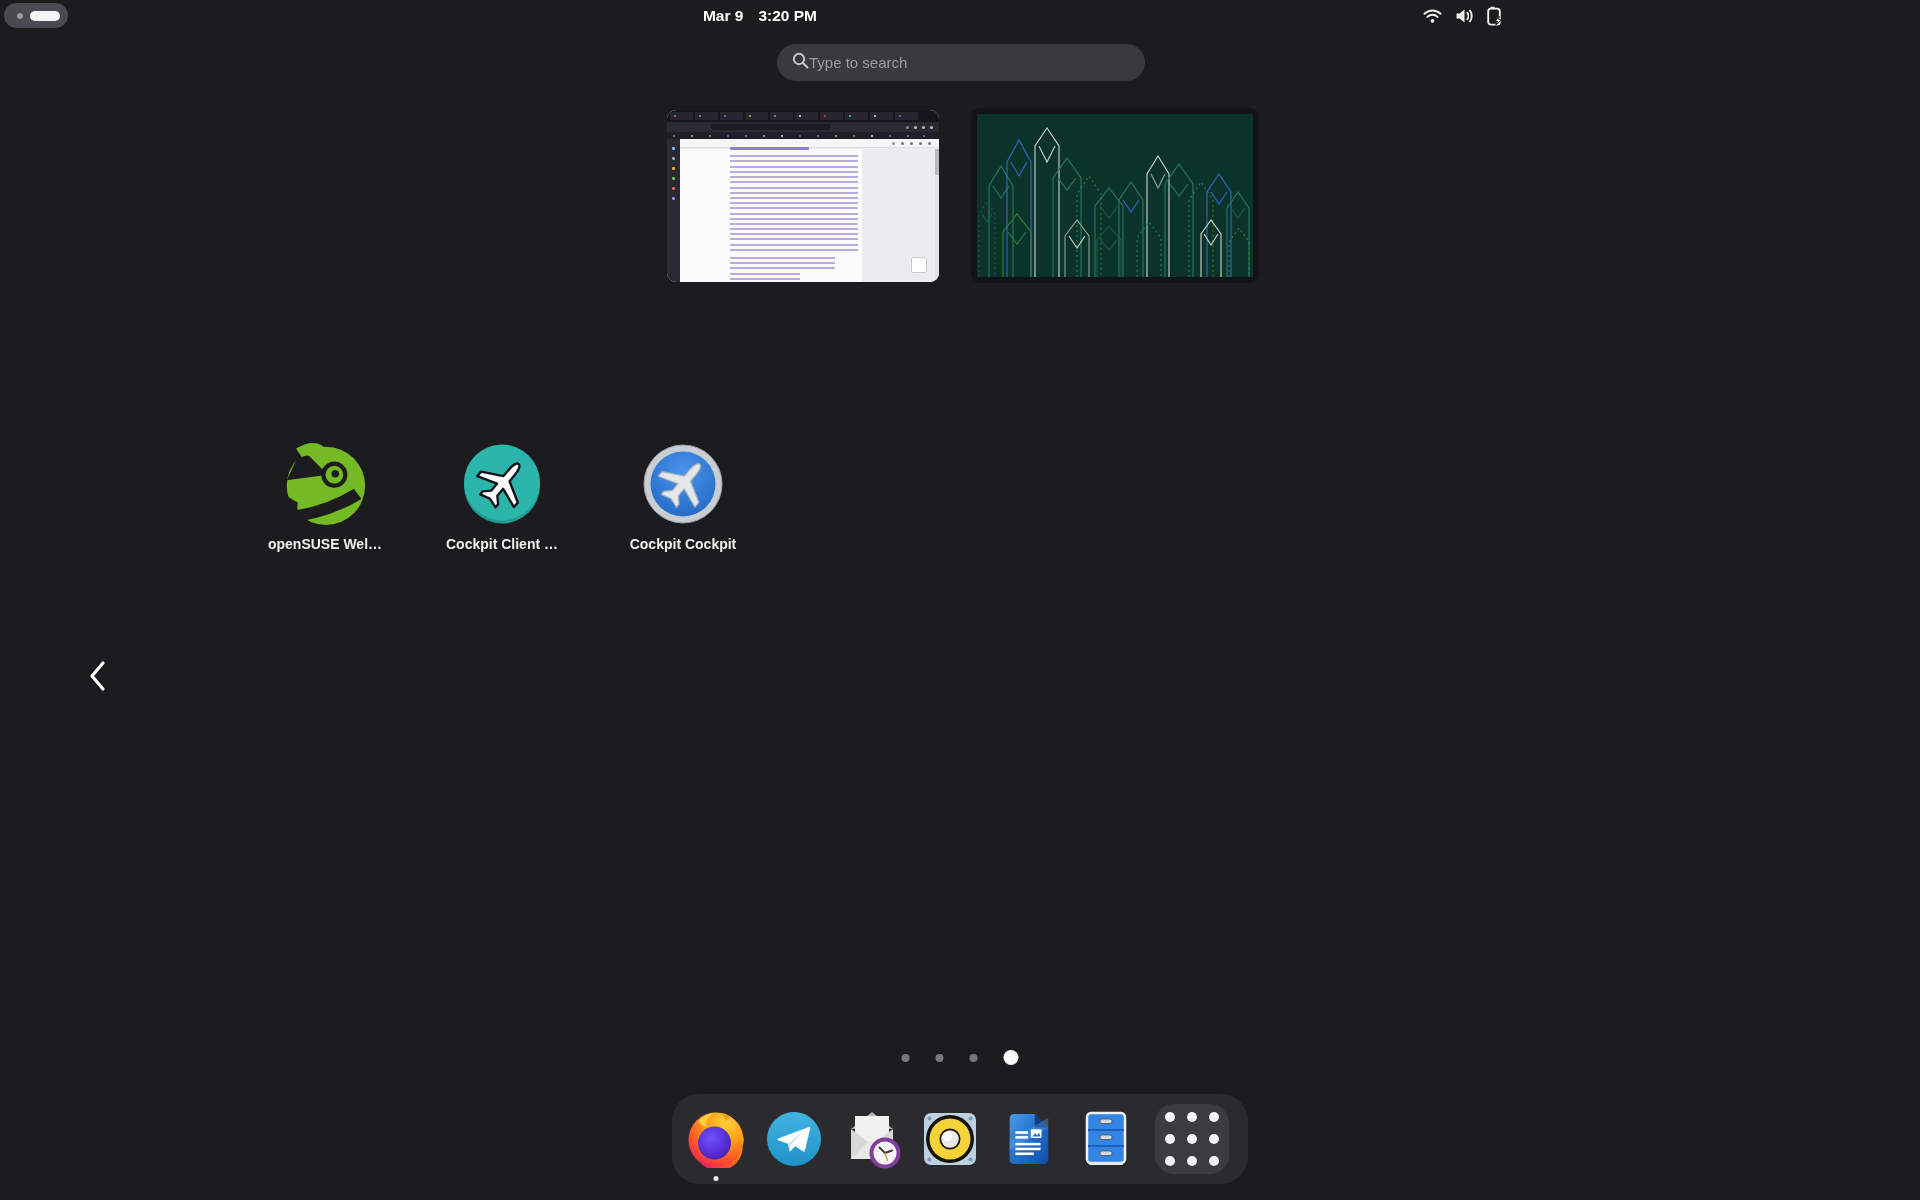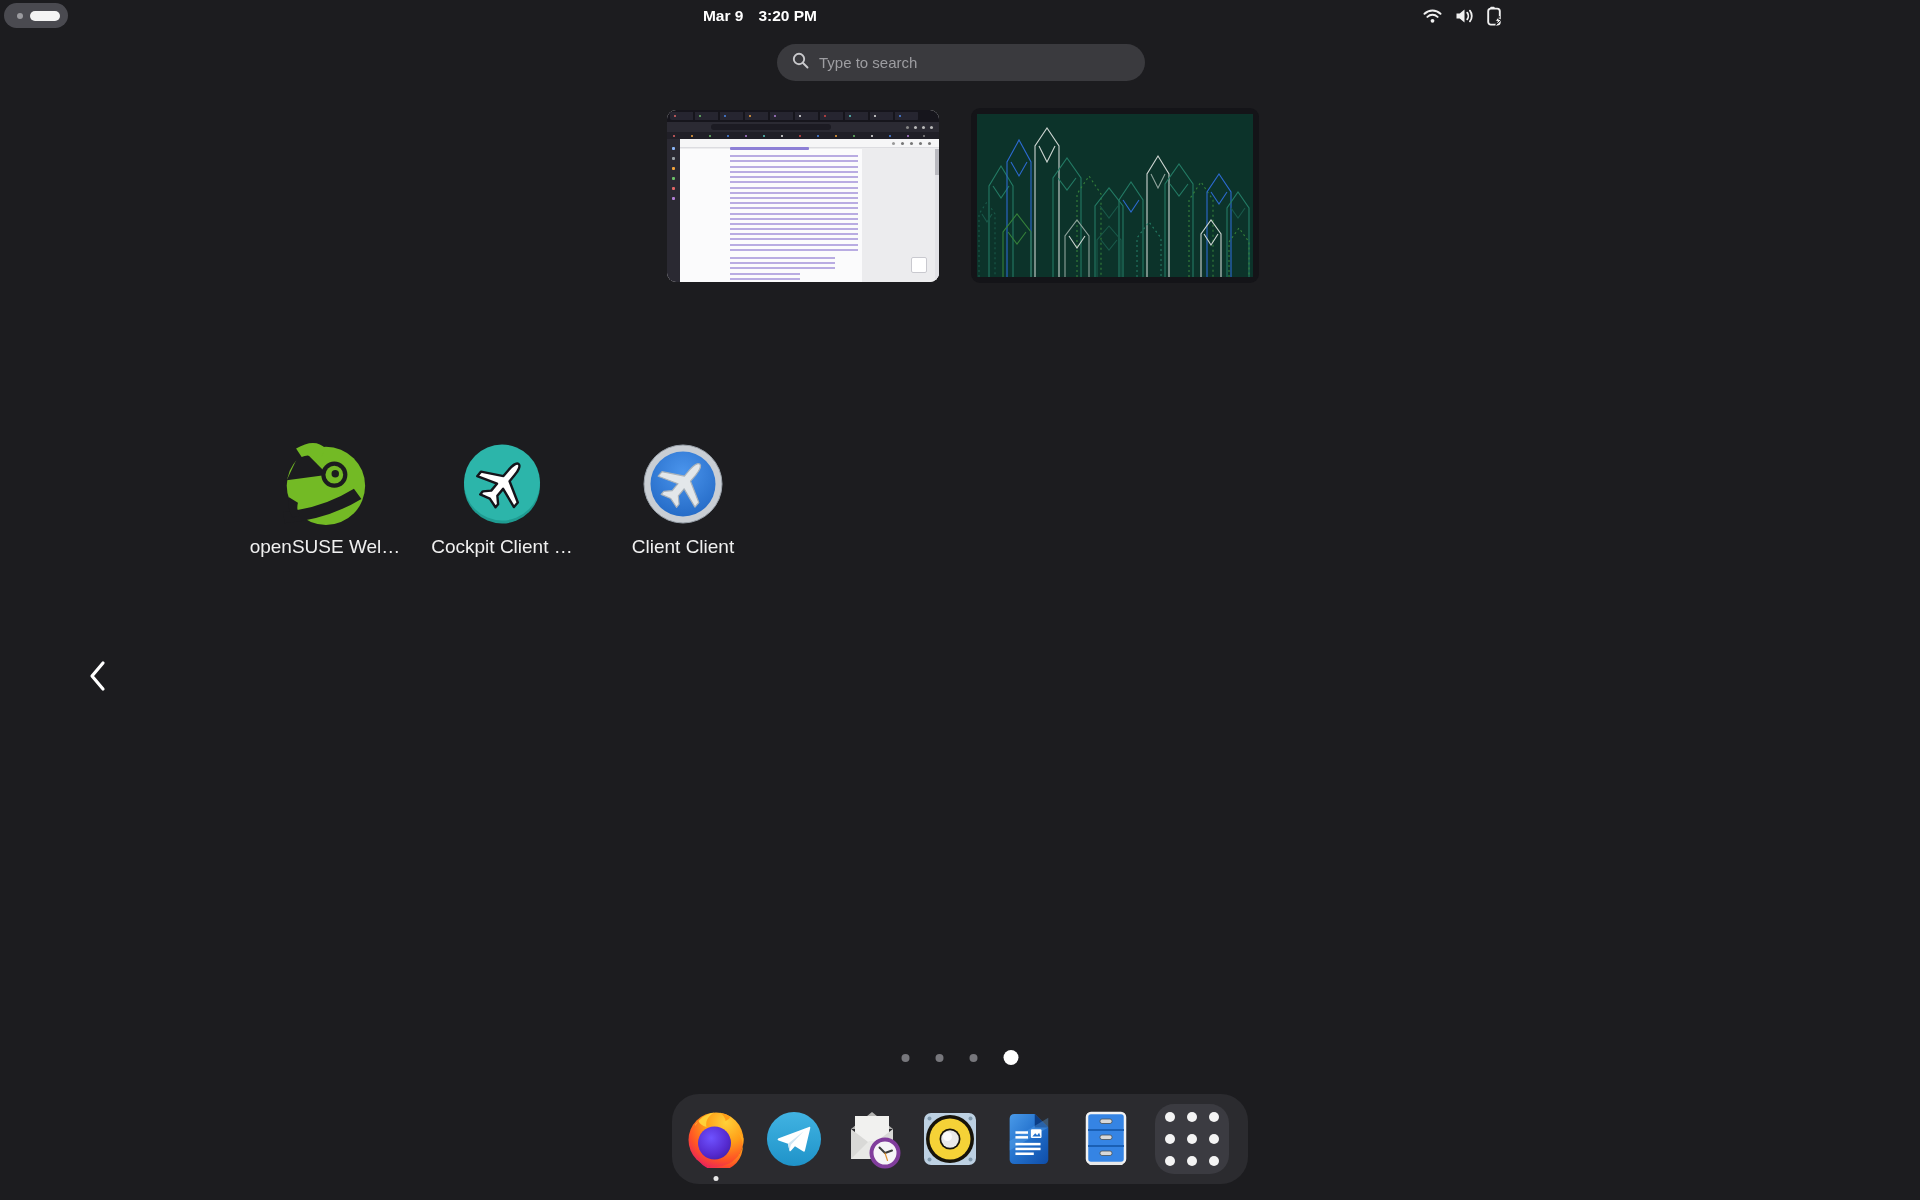--- a/index.html
+++ b/index.html
@@ -12,21 +12,21 @@
              background:#4a4a50; display:flex; align-items:center; padding-left:13px; gap:7px; }
   .ws-dot { width:6px; height:6px; border-radius:50%; background:#9b9b9f; }
   .ws-active { width:30px; height:10px; border-radius:6px; background:#f4f4f4; }
   .clock { position:absolute; left:50%; top:0; transform:translateX(-50%); height:32px;
            display:flex; align-items:center; gap:15px; color:#ffffff; font-size:15.5px; font-weight:bold; }
   .status { position:absolute; right:16px; top:0; height:32px; display:flex; align-items:center; gap:13px; }
   .status svg { display:block; }
 
   
   .search-bar { position:absolute; left:777px; top:44px; width:368px; height:37px; border-radius:19px;
-                background:#3a3a3e; display:flex; align-items:center; padding-left:15px; gap:10px; }
+                background:#3a3a3e; display:flex; align-items:center; padding-left:15px; }
   .search-placeholder { color:#9d9da1; font-size:15px; }
 
   
   .thumb { position:absolute; border-radius:9px; overflow:hidden; }
   .thumb-browser { left:667px; top:110px; width:272px; height:172px; background:#ececee;
                    display:flex; flex-direction:column; }
   .bt-tabs { height:12px; background:#16151c; display:flex; align-items:center; position:relative; }
   .bt-tabstripe { position:absolute; left:3px; top:2px; right:20px; height:8px;
       background:repeating-linear-gradient(90deg,#262530 0 23px,#16151c 23px 25px); border-radius:2px; }
   .bt-tabdots { position:absolute; left:7px; top:5px; width:2px; height:2px; background:#e06666; border-radius:50%;
@@ -66,21 +66,21 @@
   .c-blue { stroke:#2c6ad0; } .c-gray { stroke:#cdd5d1; } .c-gray2 { stroke:#8fa39c; }
   .dash { stroke-dasharray:2 3; }
 
   
   .page-prev { position:absolute; left:80px; top:658px; width:36px; height:40px; display:flex;
                align-items:center; justify-content:center; cursor:pointer; }
 
   
   .app-item { position:absolute; top:438px; width:120px; display:flex; flex-direction:column; align-items:center; }
   .app-item .icon-box { height:92px; display:flex; align-items:center; justify-content:center; }
-  .app-label { margin-top:6px; color:#f0f0f0; font-size:19px; white-space:nowrap; }
+  .app-label { margin-top:6px; color:#f0f0f0; font-size:14px; white-space:nowrap;font-weight:bold; }
   .app-1 { left:265px; } .app-2 { left:442px; } .app-3 { left:623px; }
 
   
   .page-dots { position:absolute; left:50%; top:1050px; transform:translateX(-50%);
                display:flex; align-items:center; gap:26px; }
   .pdot { width:8px; height:8px; border-radius:50%; background:#77777c; }
   .pdot.active { width:15px; height:15px; background:#ffffff; }
 
   
   .dock { position:absolute; left:672px; top:1094px; width:576px; height:90px; border-radius:27px;
@@ -269,21 +269,21 @@
         </radialGradient>
       </defs>
       <circle cx="40" cy="40" r="39" fill="#c9ced4"></circle>
       <circle cx="40" cy="40" r="39" fill="none" stroke="#9aa2ab" stroke-width="1"></circle>
       <circle cx="40" cy="40" r="32.5" fill="url(#cbg)"></circle>
       <g transform="translate(40,40) rotate(40)">
         <path d="M0,-26 C2.5,-26 4,-21 4,-15 L4,-7 L24,4 L24,10 L4,3 L4,12 L10,18 L10,22 L0,19 L-10,22 L-10,18 L-4,12 L-4,3 L-24,10 L-24,4 L-4,-7 L-4,-15 C-4,-21 -2.5,-26 0,-26 Z" fill="#e3e7ea" stroke="#aab2b9" stroke-width="1.2" stroke-linejoin="round"></path>
       </g>
     </svg>
   </div>
-  <div class="app-label">Client Client</div>
+  <div class="app-label">Cockpit Cockpit</div>
 </div>
 
 <div class="page-dots">
   <span class="pdot"></span>
   <span class="pdot"></span>
   <span class="pdot"></span>
   <span class="pdot active"></span>
 </div>
 
 <div class="dock">

